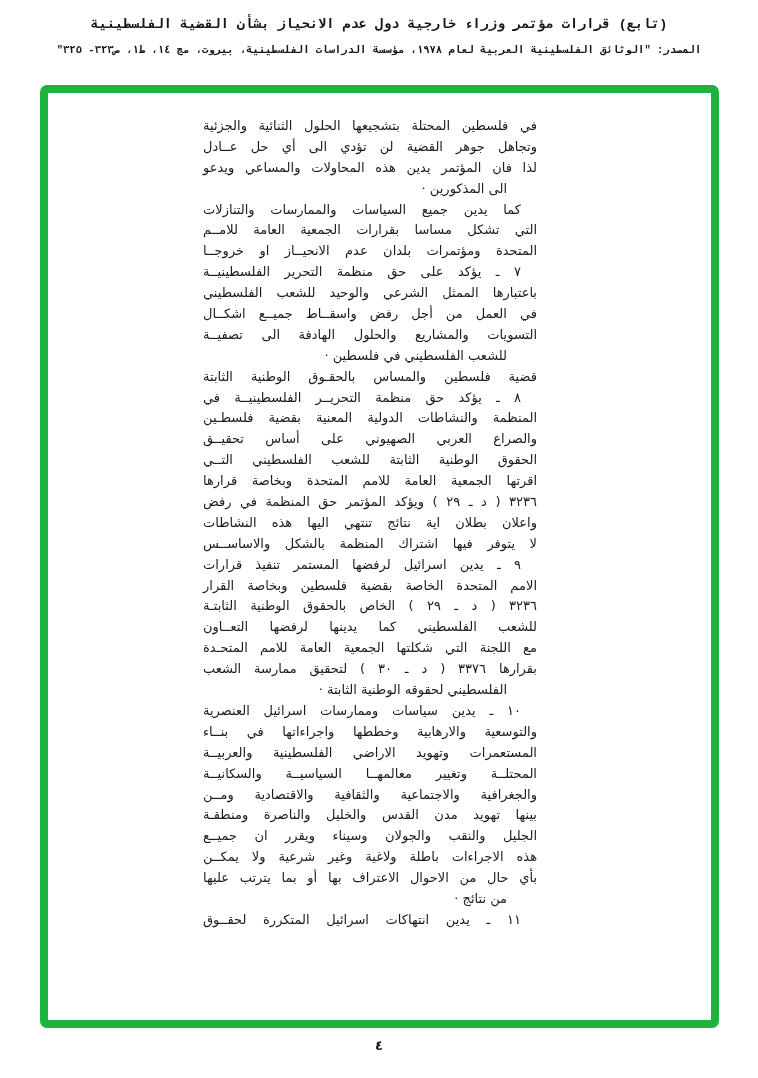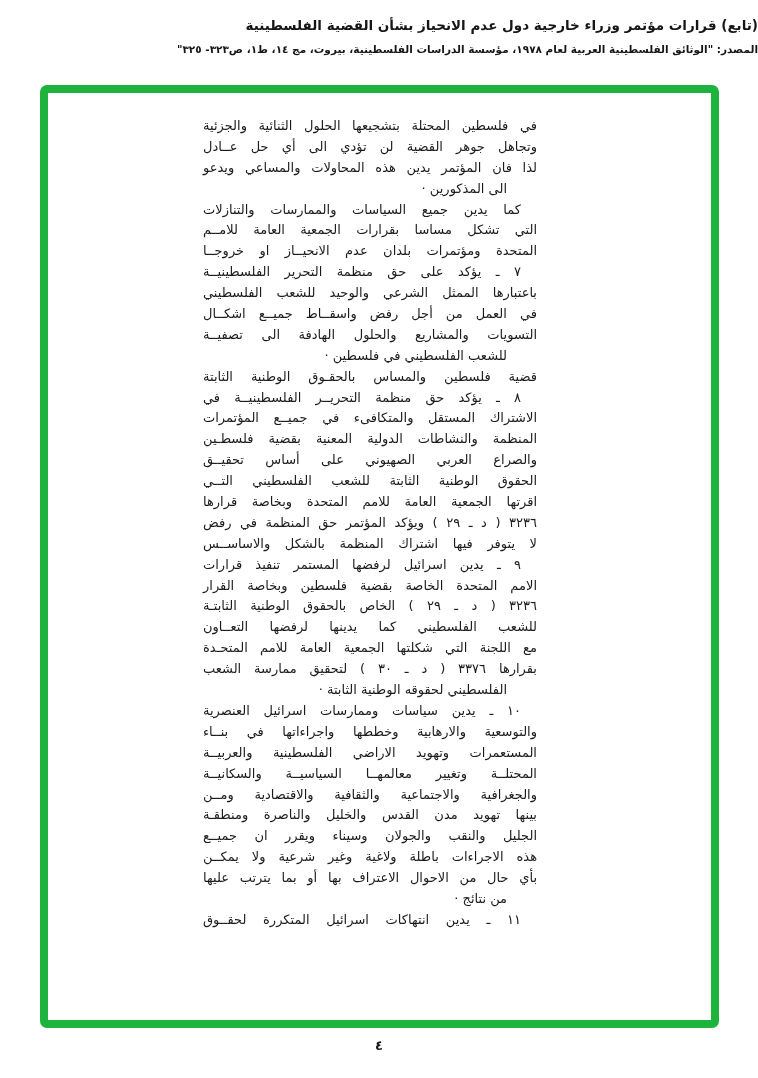--- a/index.html
+++ b/index.html
@@ -1,21 +1,21 @@
 <!DOCTYPE html>
 <html lang="ar"><head>
 <meta charset="utf-8">
 <style>
   html,body{margin:0;padding:0;}
   body{
     width:758px;height:1078px;position:relative;background:#ffffff;
     font-family:"DejaVu Sans",sans-serif;color:#161616;overflow:hidden;
   }
   .header{
-    position:absolute;top:14px;left:0;width:758px;text-align:right;direction:rtl;
+    position:absolute;top:14px;left:0;width:758px;text-align:center;direction:rtl;font-family:Liberation Mono, monospace;
   }
   .header .title{
     font-size:13.5px;font-weight:bold;letter-spacing:0;line-height:22px;
   }
   .header .source{
     font-size:10.5px;font-weight:bold;margin-top:7px;
   }
   .green-box{
     position:absolute;left:40px;top:85px;width:663px;height:927px;
     border:8px solid #1db33c;border-radius:7px;background:transparent;
@@ -54,26 +54,26 @@
     <div class="ln open">كما يدين جميع السياسات والممارسات والتنازلات</div>
     <div class="ln body">التي تشكل مساسا بقرارات الجمعية العامة للامــم</div>
     <div class="ln body">المتحدة ومؤتمرات بلدان عدم الانحيــاز او خروجــا</div>
     <div class="ln open">٧ ـ يؤكد على حق منظمة التحرير الفلسطينيــة</div>
     <div class="ln body">باعتبارها الممثل الشرعي والوحيد للشعب الفلسطيني</div>
     <div class="ln body">في العمل من أجل رفض واسقــاط جميــع اشكــال</div>
     <div class="ln body">التسويات والمشاريع والحلول الهادفة الى تصفيــة</div>
     <div class="ln close">للشعب الفلسطيني في فلسطين ·</div>
     <div class="ln body">قضية فلسطين والمساس بالحقـوق الوطنية الثابتة</div>
     <div class="ln open">٨ ـ يؤكد حق منظمة التحريــر الفلسطينيــة في</div>
-    <div class="ln body">الاشتراك المستقل والمتكافىء في جميــع المؤتمرات</div>
     <div class="ln body">المنظمة والنشاطات الدولية المعنية بقضية فلسطـين</div>
     <div class="ln body">والصراع العربي الصهيوني على أساس تحقيــق</div>
     <div class="ln body">الحقوق الوطنية الثابتة للشعب الفلسطيني التــي</div>
     <div class="ln body">اقرتها الجمعية العامة للامم المتحدة وبخاصة قرارها</div>
     <div class="ln body">٣٢٣٦ ( د ـ ٢٩ ) ويؤكد المؤتمر حق المنظمة في رفض</div>
+    <div class="ln body">واعلان بطلان اية نتائج تنتهي اليها هذه النشاطات</div>
     <div class="ln body">لا يتوفر فيها اشتراك المنظمة بالشكل والاساســس</div>
     <div class="ln open">٩ ـ يدين اسرائيل لرفضها المستمر تنفيذ قرارات</div>
     <div class="ln body">الامم المتحدة الخاصة بقضية فلسطين وبخاصة القرار</div>
     <div class="ln body">٣٢٣٦ ( د ـ ٢٩ ) الخاص بالحقوق الوطنية الثابتـة</div>
     <div class="ln body">للشعب الفلسطيني كما يدينها لرفضها التعــاون</div>
     <div class="ln body">مع اللجنة التي شكلتها الجمعية العامة للامم المتحـدة</div>
     <div class="ln body">بقرارها ٣٣٧٦ ( د ـ ٣٠ ) لتحقيق ممارسة الشعب</div>
     <div class="ln close">الفلسطيني لحقوقه الوطنية الثابتة ·</div>
     <div class="ln open">١٠ ـ يدين سياسات وممارسات اسرائيل العنصرية</div>
     <div class="ln body">والتوسعية والارهابية وخططها واجراءاتها في بنــاء</div>

